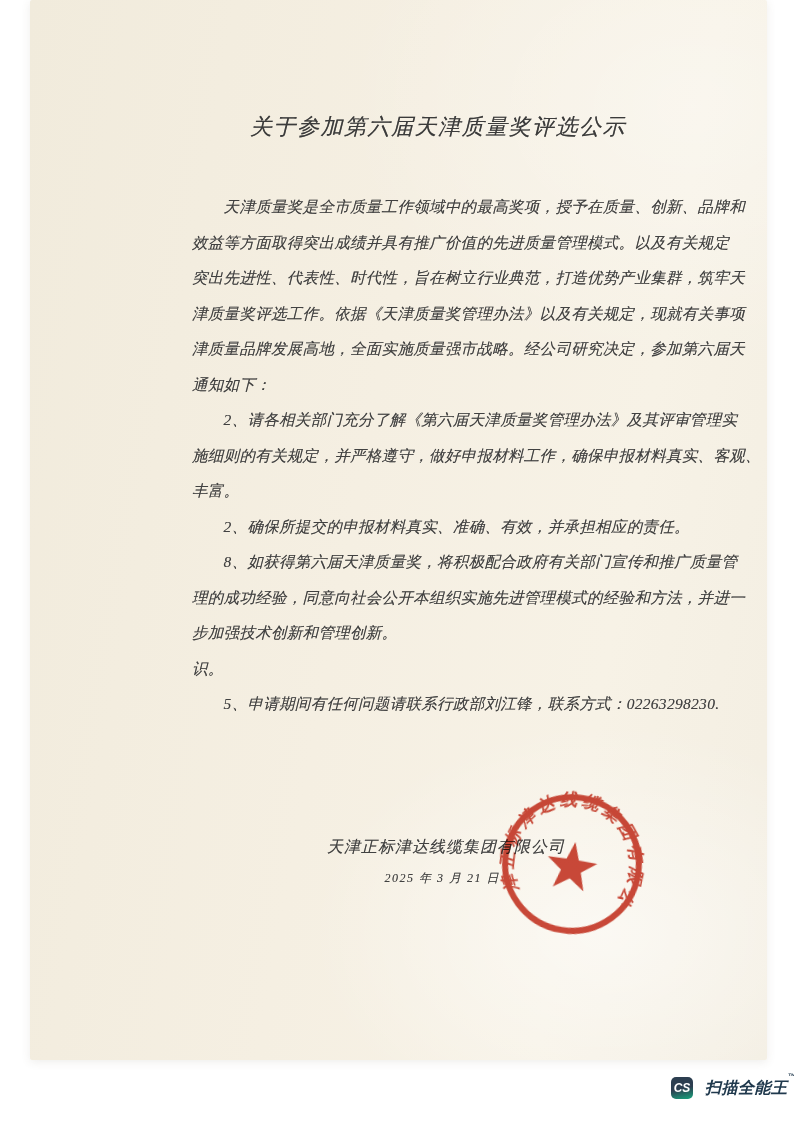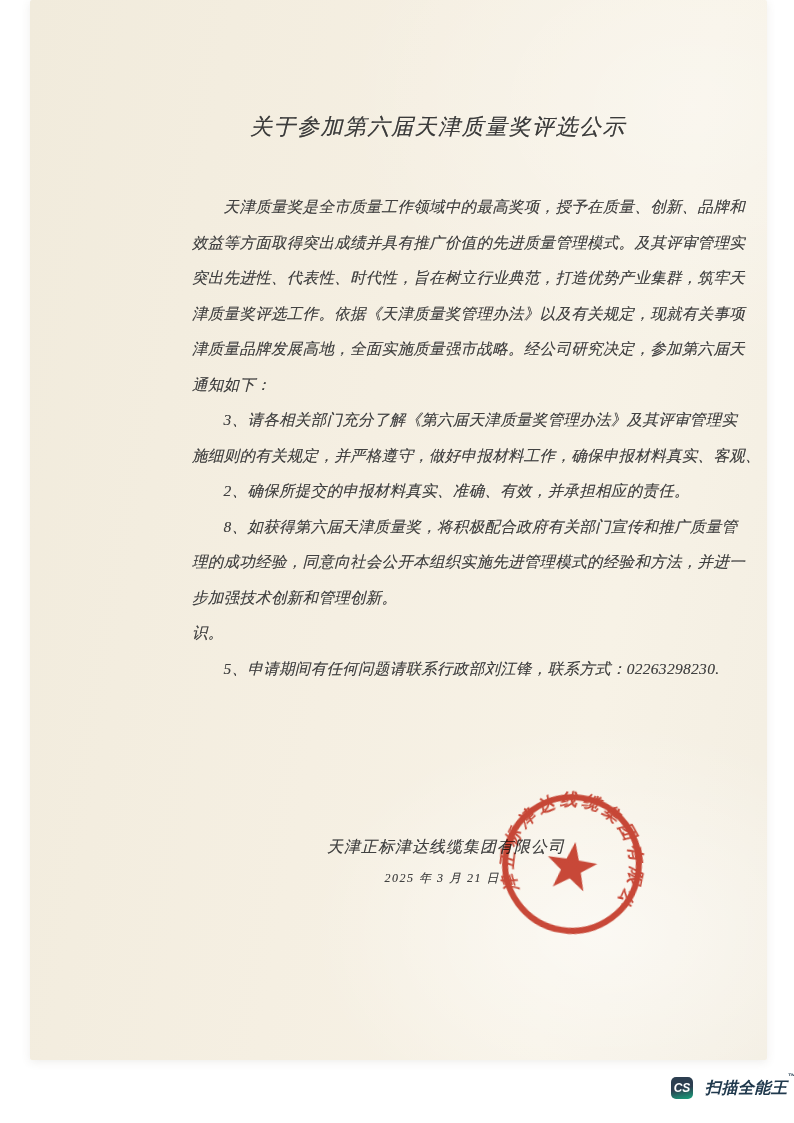--- a/index.html
+++ b/index.html
@@ -73,27 +73,28 @@
 <body>
 
 <div class="page">
 
   <div class="paper">
 
     <div class="title">关于参加第六届天津质量奖评选公示</div>
 
     <div class="body-block">
       <div class="doc-line">　　天津质量奖是全市质量工作领域中的最高奖项，授予在质量、创新、品牌和</div>
-      <div class="doc-line">效益等方面取得突出成绩并具有推广价值的先进质量管理模式。及其评审管理实</div>
+      <div class="doc-line">效益等方面取得突出成绩并具有推广价值的先进质量管理模式。以及有关规定</div>
       <div class="doc-line">突出先进性、代表性、时代性，旨在树立行业典范，打造优势产业集群，筑牢天</div>
       <div class="doc-line">津质量奖评选工作。依据《天津质量奖管理办法》以及有关规定，现就有关事项</div>
       <div class="doc-line">津质量品牌发展高地，全面实施质量强市战略。经公司研究决定，参加第六届天</div>
       <div class="doc-line">通知如下：</div>
-      <div class="doc-line">　　3、请各相关部门充分了解《第六届天津质量奖管理办法》及其评审管理实</div>
+      <div class="doc-line">　　2、请各相关部门充分了解《第六届天津质量奖管理办法》及其评审管理实</div>
       <div class="doc-line">施细则的有关规定，并严格遵守，做好申报材料工作，确保申报材料真实、客观、</div>
+      <div class="doc-line">丰富。</div>
       <div class="doc-line">　　2、确保所提交的申报材料真实、准确、有效，并承担相应的责任。</div>
       <div class="doc-line">　　8、如获得第六届天津质量奖，将积极配合政府有关部门宣传和推广质量管</div>
       <div class="doc-line">理的成功经验，同意向社会公开本组织实施先进管理模式的经验和方法，并进一</div>
       <div class="doc-line">步加强技术创新和管理创新。</div>
       <div class="doc-line">识。</div>
       <div class="doc-line">　　5、申请期间有任何问题请联系行政部刘江锋，联系方式：02263298230.</div>
     </div>
 
     <div class="sig-company">天津正标津达线缆集团有限公司</div>
     <div class="sig-date">2025 年 3 月 21 日</div>

